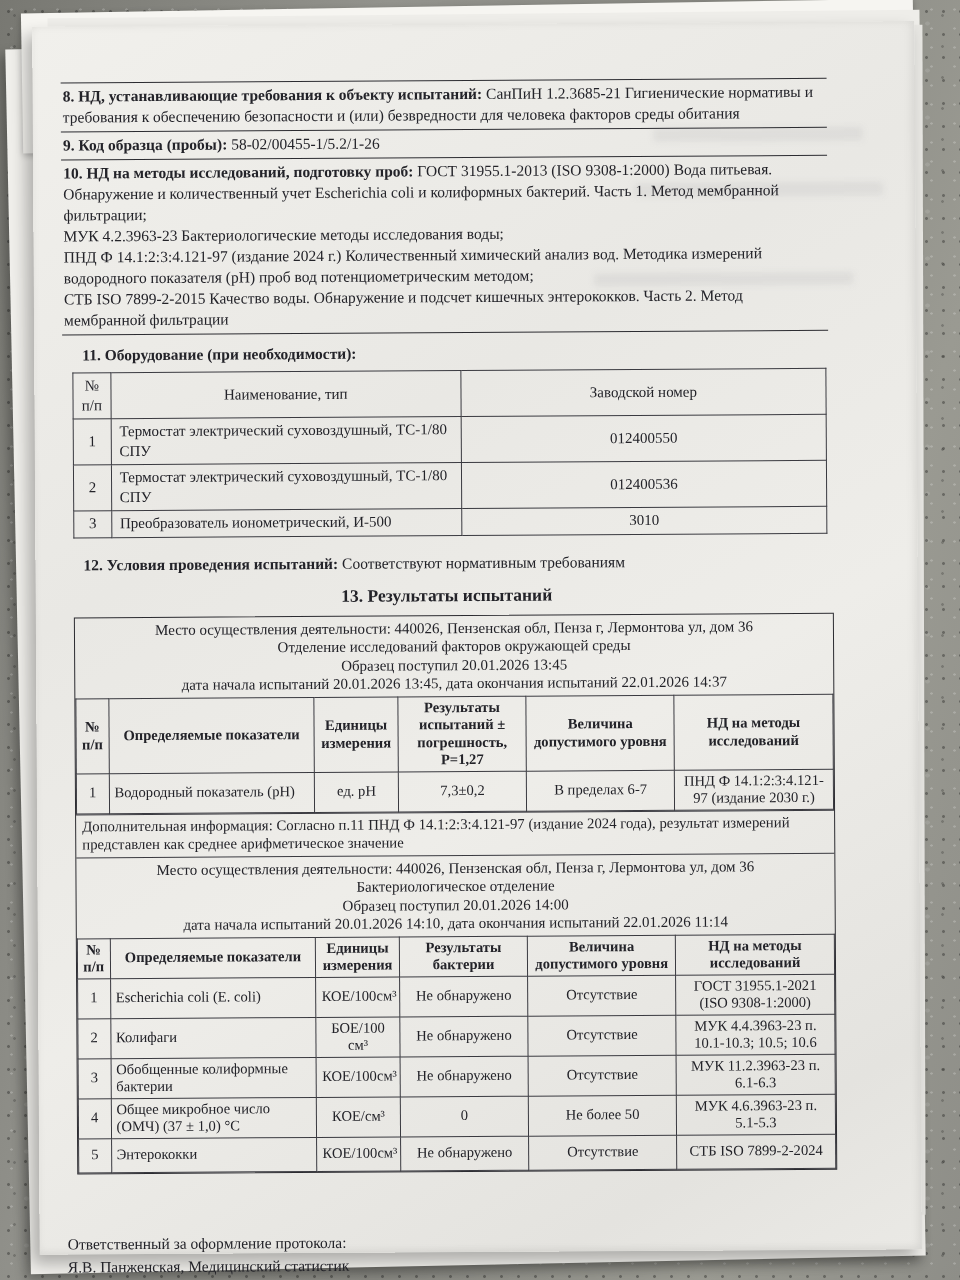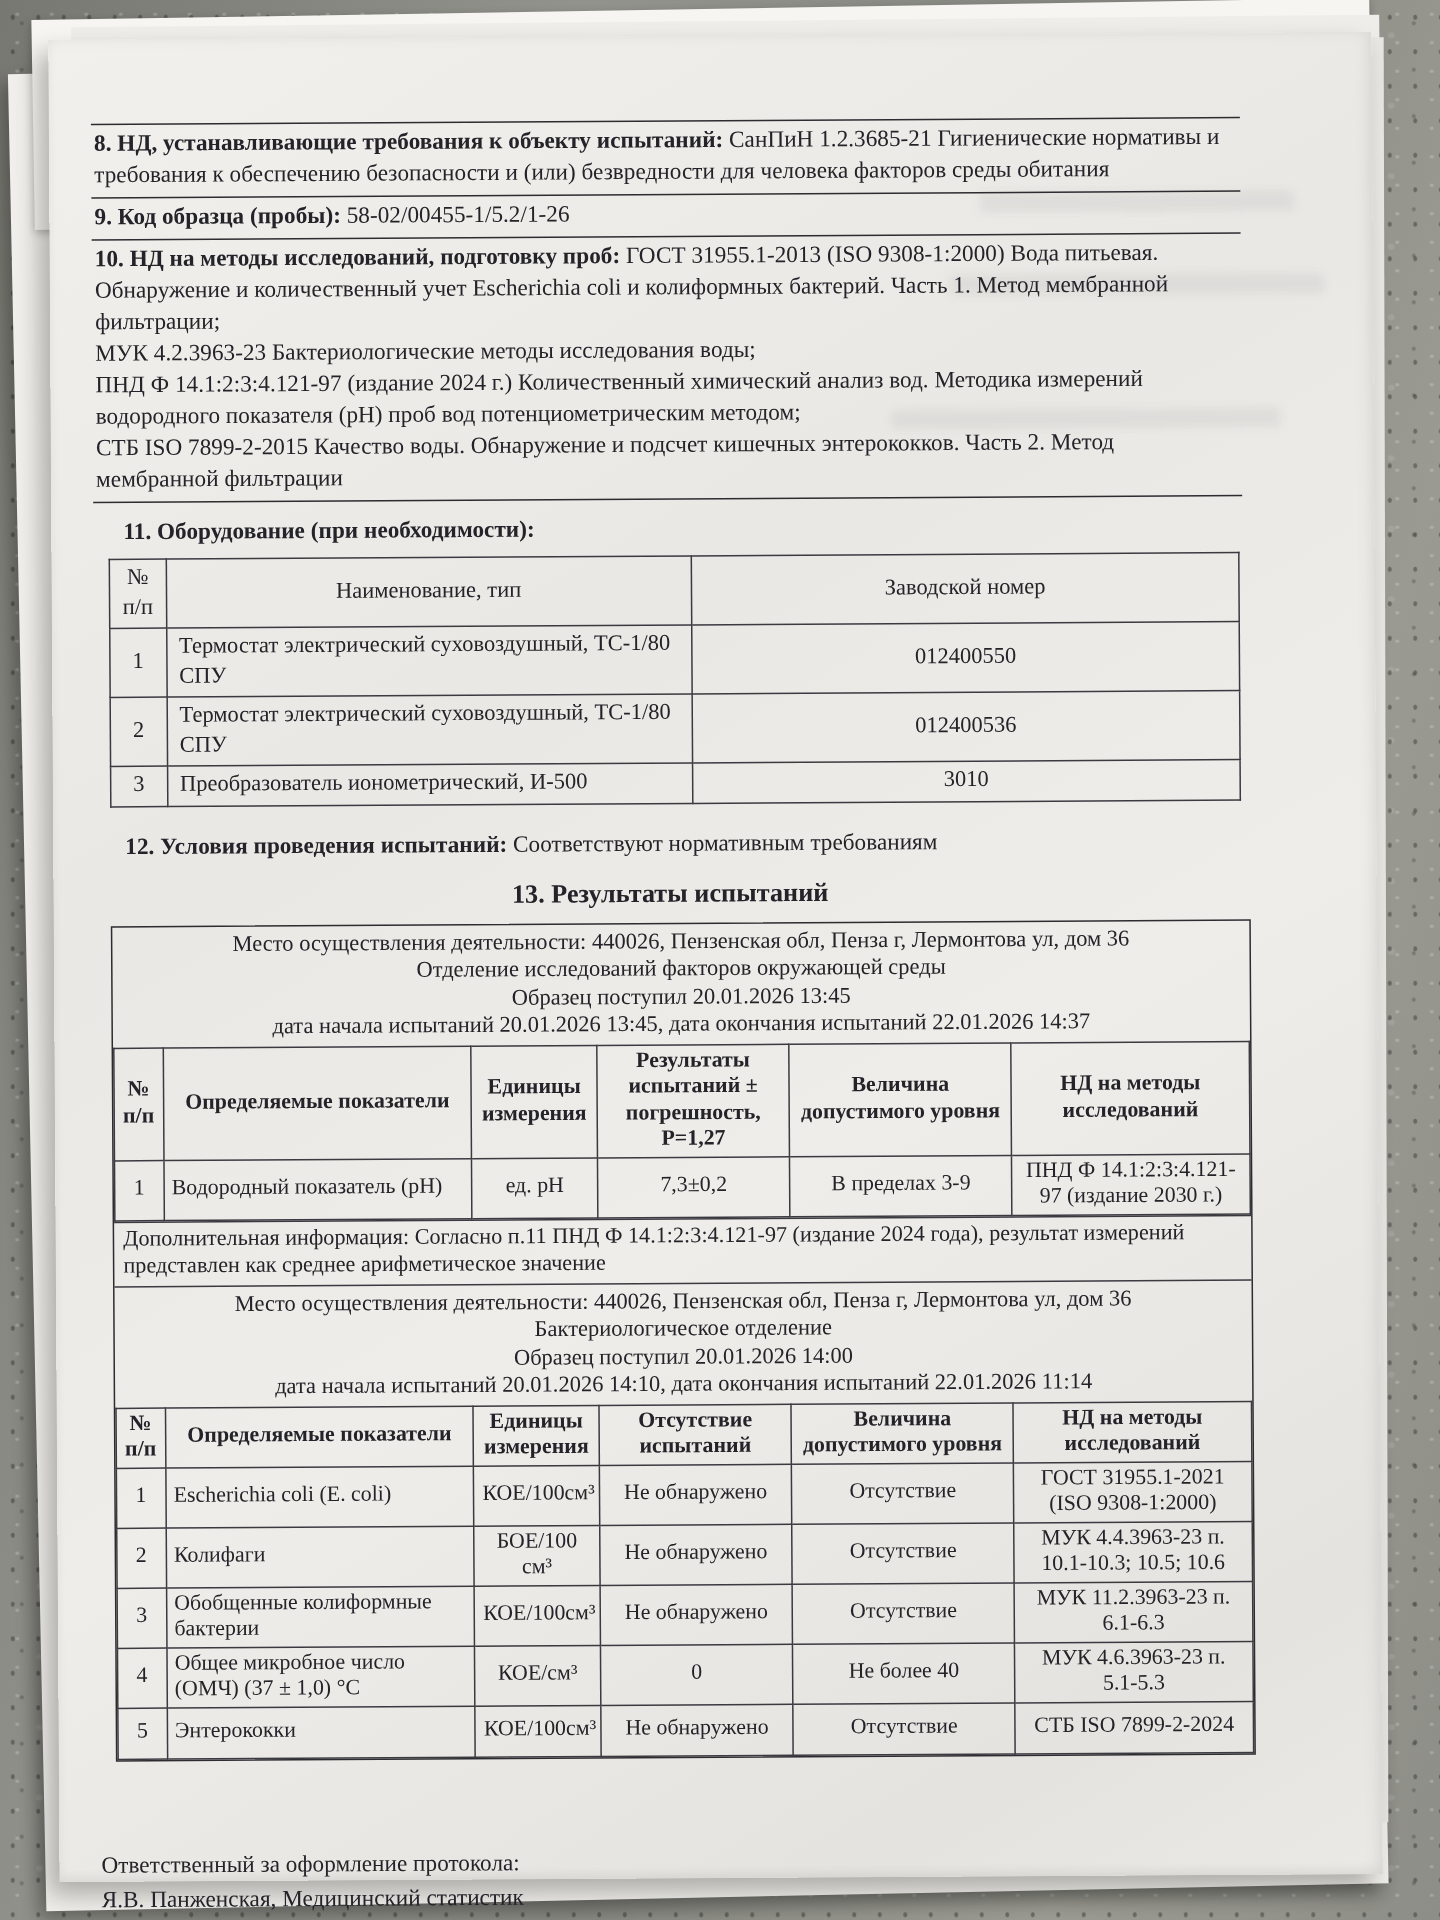--- a/index.html
+++ b/index.html
@@ -137,21 +137,21 @@
           <th>Единицы измерения</th>
           <th>Результаты испытаний ± погрешность, P=1,27</th>
           <th>Величина допустимого уровня</th>
           <th>НД на методы исследований</th>
         </tr>
         <tr>
           <td>1</td>
           <td class="l">Водородный показатель (рН)</td>
           <td>ед. рН</td>
           <td>7,3±0,2</td>
-          <td>В пределах 3-9</td>
+          <td>В пределах 6-7</td>
           <td>ПНД Ф 14.1:2:3:4.121-97 (издание 2030 г.)</td>
         </tr>
       </tbody>
         </table>
 
       <div class="addl">Дополнительная информация: Согласно п.11 ПНД Ф 14.1:2:3:4.121-97 (издание 2024 года), результат измерений представлен как среднее арифметическое значение</div>
 
       <div class="band band2 pre">Место осуществления деятельности: 440026, Пензенская обл, Пенза г, Лермонтова ул, дом 36
 Бактериологическое отделение
 Образец поступил 20.01.2026 14:00
@@ -165,21 +165,21 @@
             <col style="width:17%">
             <col style="width:19.5%">
             <col style="width:21%">
           </colgroup>
         <tbody>
             <tr>
           <th class="pre">№
 п/п</th>
           <th>Определяемые показатели</th>
           <th>Единицы измерения</th>
-          <th>Отсутствие испытаний</th>
+          <th>Результаты бактерии</th>
           <th>Величина допустимого уровня</th>
           <th>НД на методы исследований</th>
         </tr>
         <tr>
           <td>1</td>
           <td class="l">Escherichia coli (E. coli)</td>
           <td>КОЕ/100см³</td>
           <td>Не обнаружено</td>
           <td>Отсутствие</td>
           <td>ГОСТ 31955.1-2021 (ISO 9308-1:2000)</td>
@@ -198,21 +198,21 @@
           <td>КОЕ/100см³</td>
           <td>Не обнаружено</td>
           <td>Отсутствие</td>
           <td>МУК 11.2.3963-23 п. 6.1-6.3</td>
         </tr>
         <tr>
           <td>4</td>
           <td class="l">Общее микробное число (ОМЧ) (37 ± 1,0) °С</td>
           <td>КОЕ/см³</td>
           <td>0</td>
-          <td>Не более 40</td>
+          <td>Не более 50</td>
           <td>МУК 4.6.3963-23 п. 5.1-5.3</td>
         </tr>
         <tr>
           <td>5</td>
           <td class="l">Энтерококки</td>
           <td>КОЕ/100см³</td>
           <td>Не обнаружено</td>
           <td>Отсутствие</td>
           <td>СТБ ISO 7899-2-2024</td>
         </tr>

